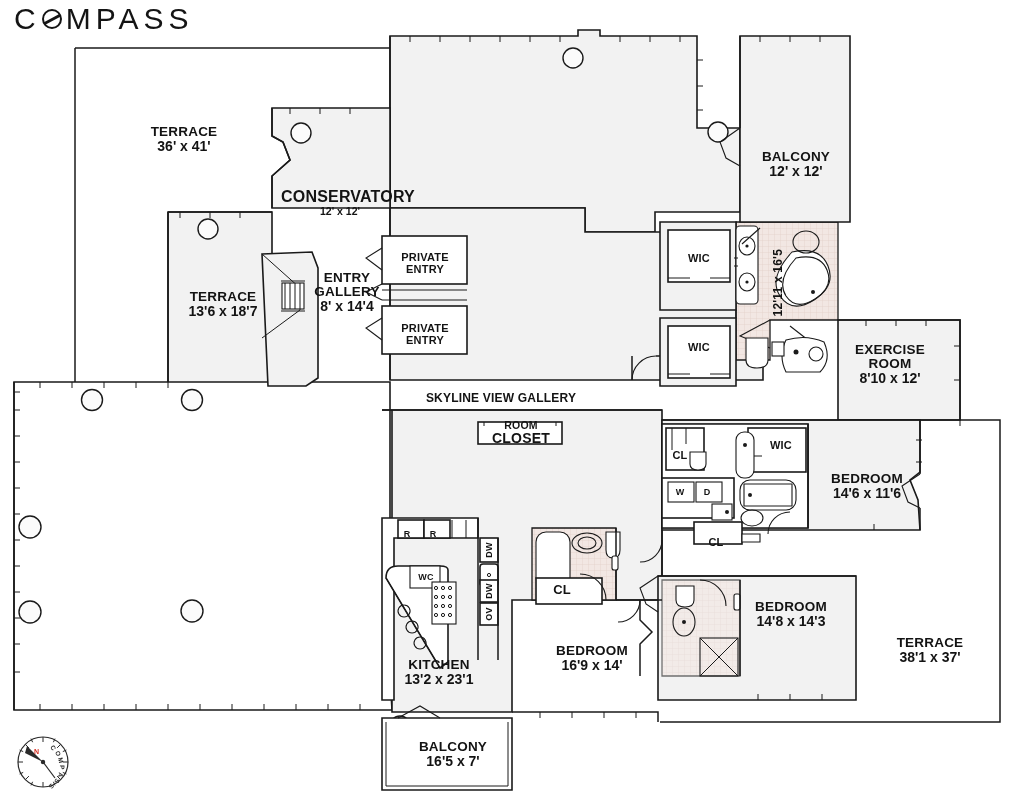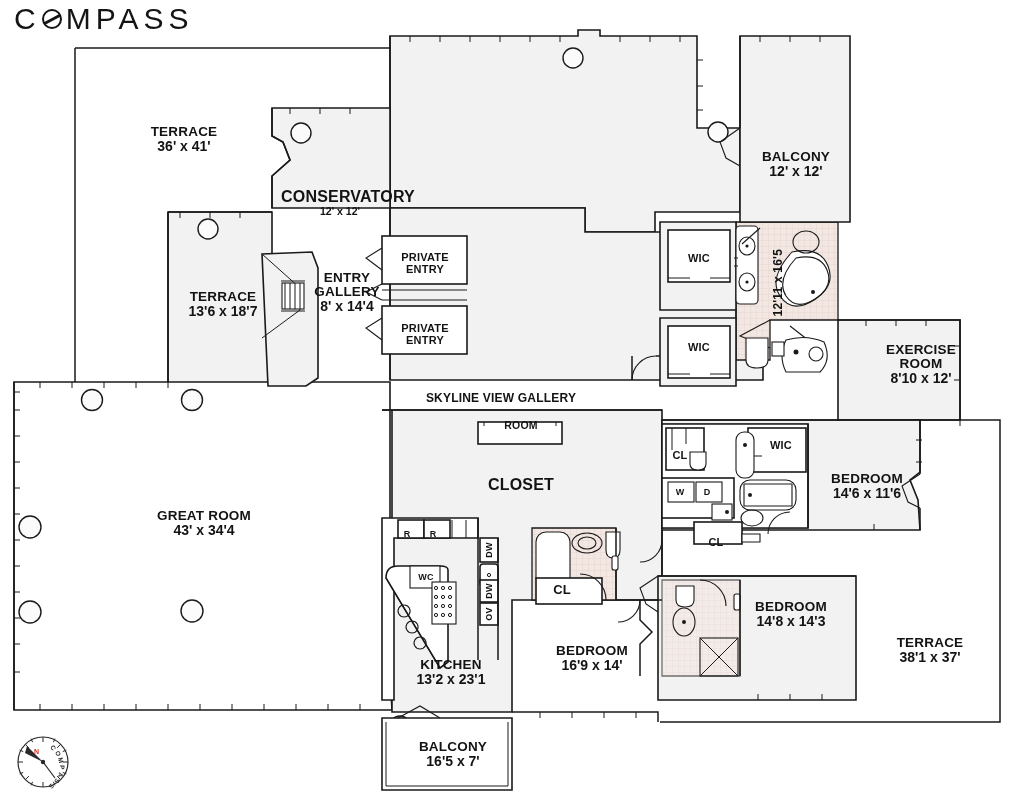--- a/index.html
+++ b/index.html
@@ -323,32 +323,28 @@
     <span class="nm">GALLERY</span>
     <span class="dm">8' x 14'4</span>
   </div>
 
 
   <div class="lbl room" style="left:744px;top:149px;width:104px;">
     <span class="nm">BALCONY</span>
     <span class="dm">12' x 12'</span>
   </div>
 
-  <div class="lbl room" style="left:869px;top:343px;width:104px;line-height:1.05;text-align:center;">
+  <div class="lbl room" style="left:838px;top:343px;width:104px;line-height:1.05;text-align:center;">
     <span class="nm">EXERCISE</span>
     <span class="nm">ROOM</span>
     <span class="dm">8'10 x 12'</span>
   </div>
 
-  <div class="lbl room" style="left:137px;top:508px;width:134px;">
-    <span class="nm">GREAT ROOM</span>
-    <span class="dm">43' x 34'4</span>
-  </div>
-
-  <div class="lbl room" style="left:381px;top:657px;width:116px;padding-left:12px;">
+
+  <div class="lbl room" style="left:381px;top:657px;width:116px;">
     <span class="nm">KITCHEN</span>
     <span class="dm">13'2 x 23'1</span>
   </div>
 
   <div class="lbl room" style="left:534px;top:643px;width:116px;">
     <span class="nm">BEDROOM</span>
     <span class="dm">16'9 x 14'</span>
   </div>
 
   <div class="lbl room" style="left:809px;top:471px;width:116px;">
@@ -367,21 +363,21 @@
   </div>
 
   <div class="lbl room" style="left:395px;top:739px;width:116px;">
     <span class="nm">BALCONY</span>
     <span class="dm">16'5 x 7'</span>
   </div>
 
   <div class="lbl" style="left:401px;top:392px;width:200px;font-size:12px;">SKYLINE VIEW GALLERY</div>
   <div class="lbl tiny" style="left:481px;top:420px;width:80px;line-height:1.05;">
     <span class="nm" style="font-size:10.5px;">ROOM</span>
-    <span class="nm" style="font-size:16px;margin-top:46px;">CLOSET</span>
+    <span class="nm" style="font-size:14px;">CLOSET</span>
   </div>
 
   <div class="lbl tiny" style="left:390px;top:251px;width:70px;line-height:1.12;">
     <span>PRIVATE</span><br>
     <span>ENTRY</span>
   </div>
   <div class="lbl tiny" style="left:390px;top:322px;width:70px;line-height:1.12;">
     <span>PRIVATE</span><br>
     <span>ENTRY</span>
   </div>

